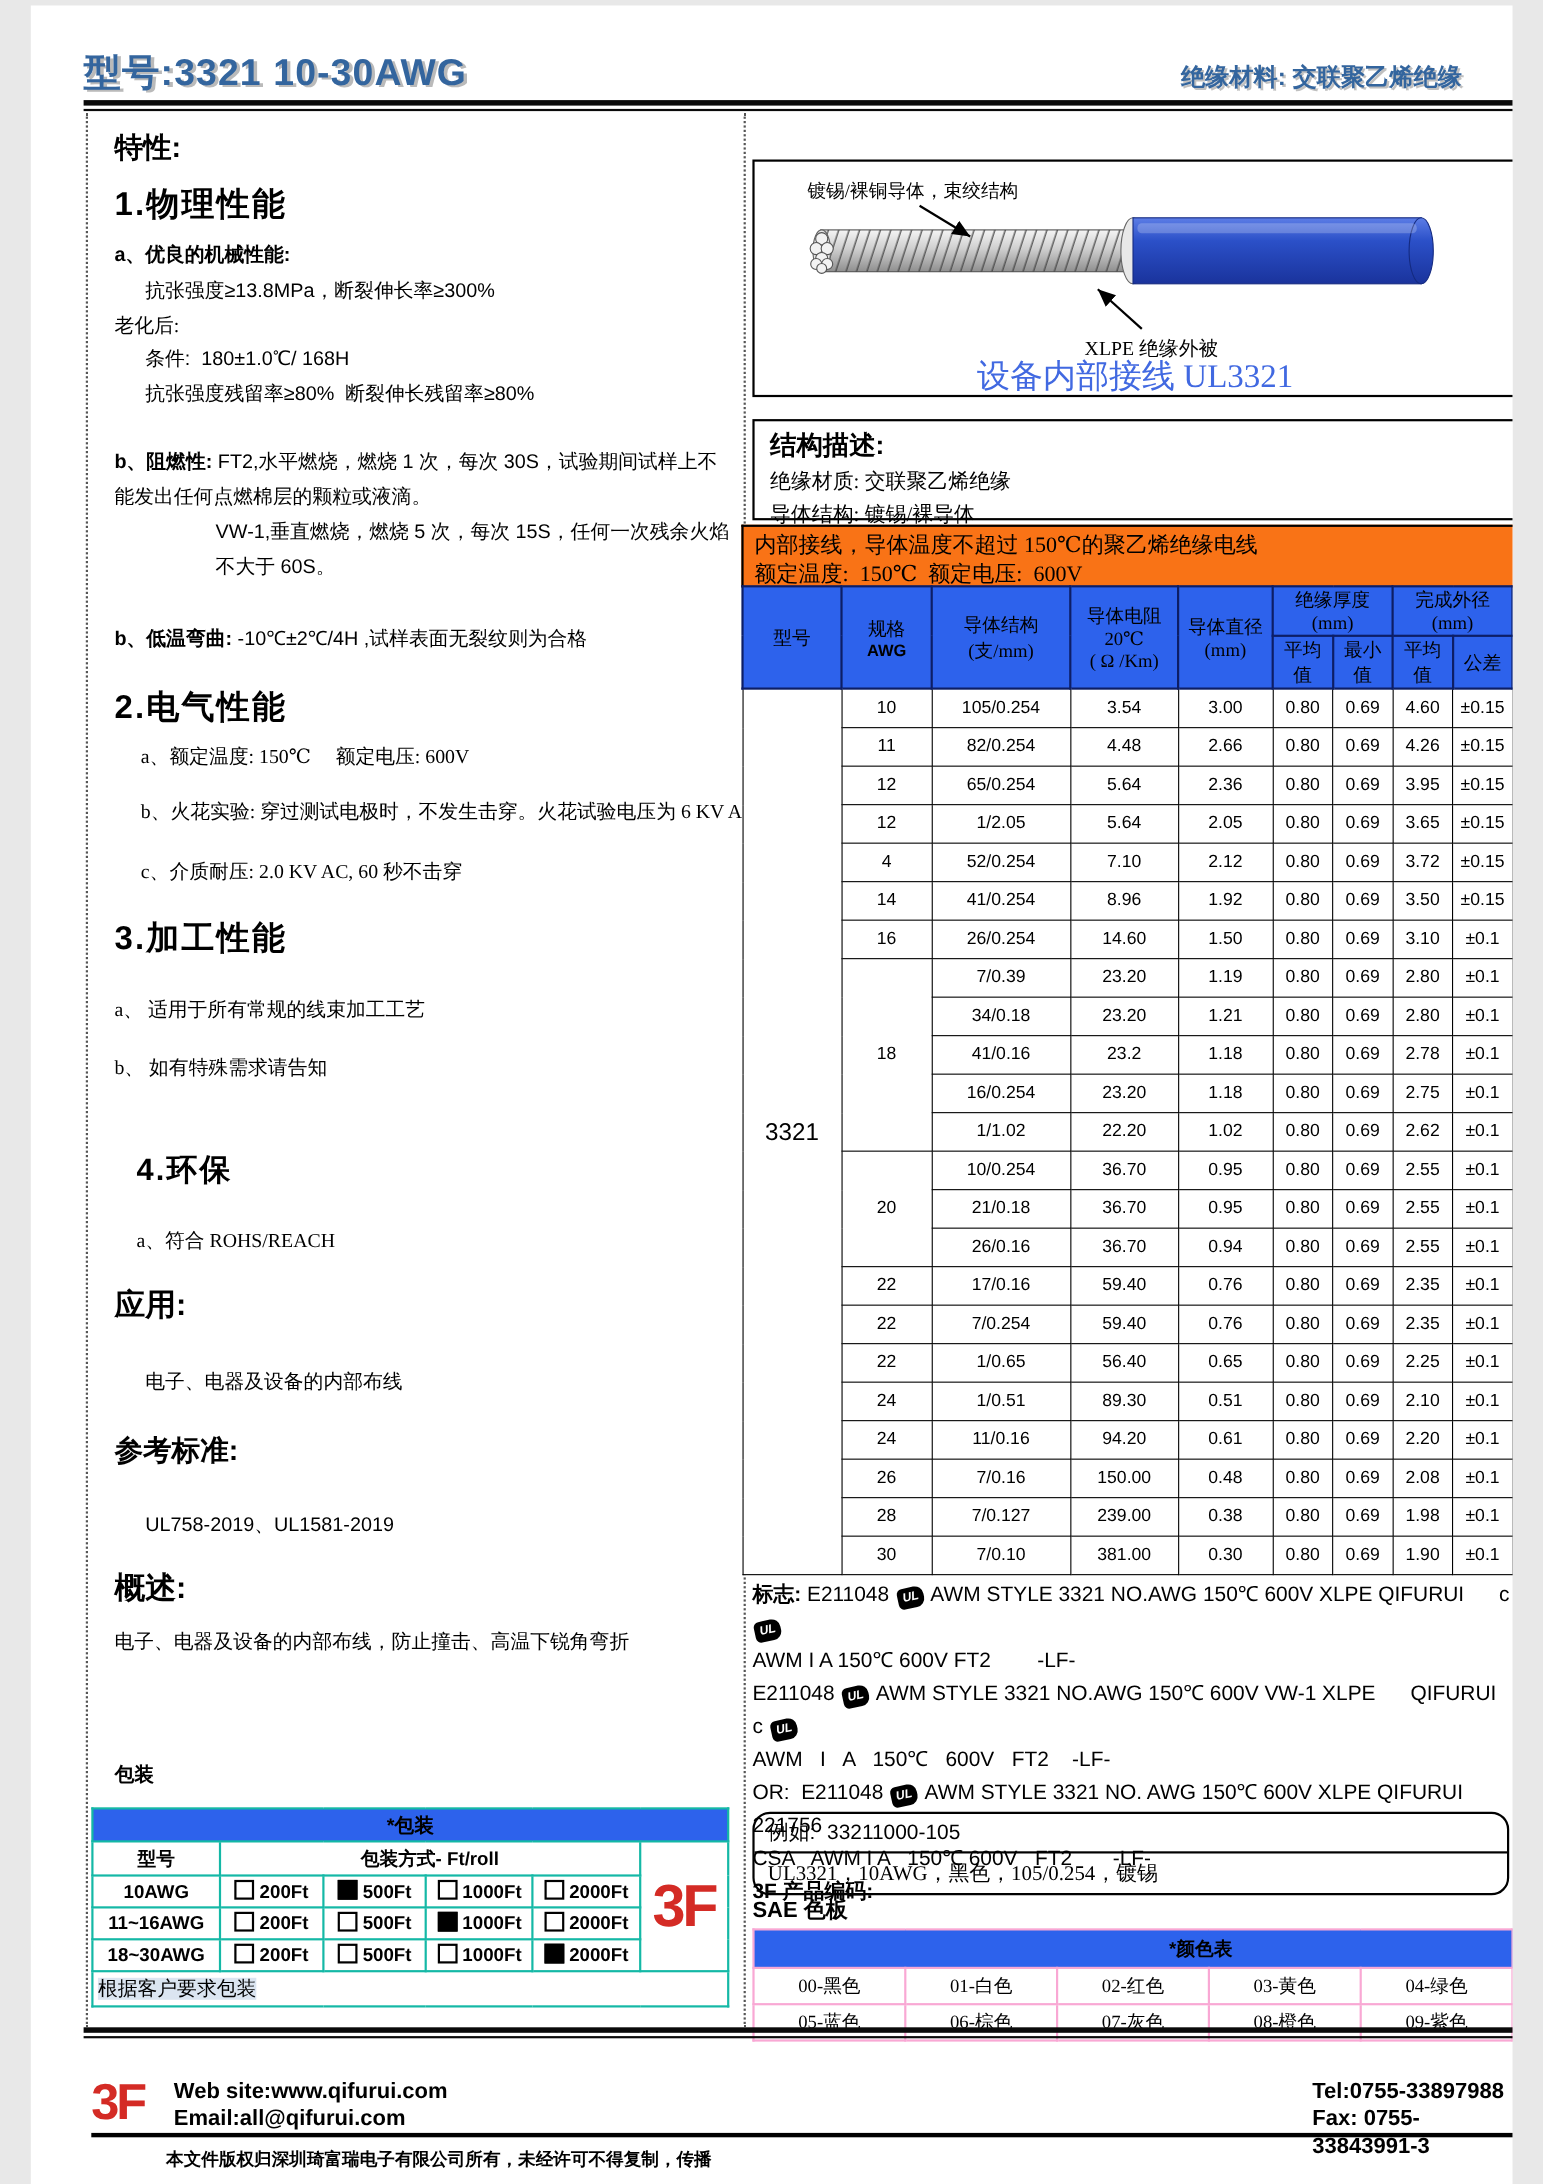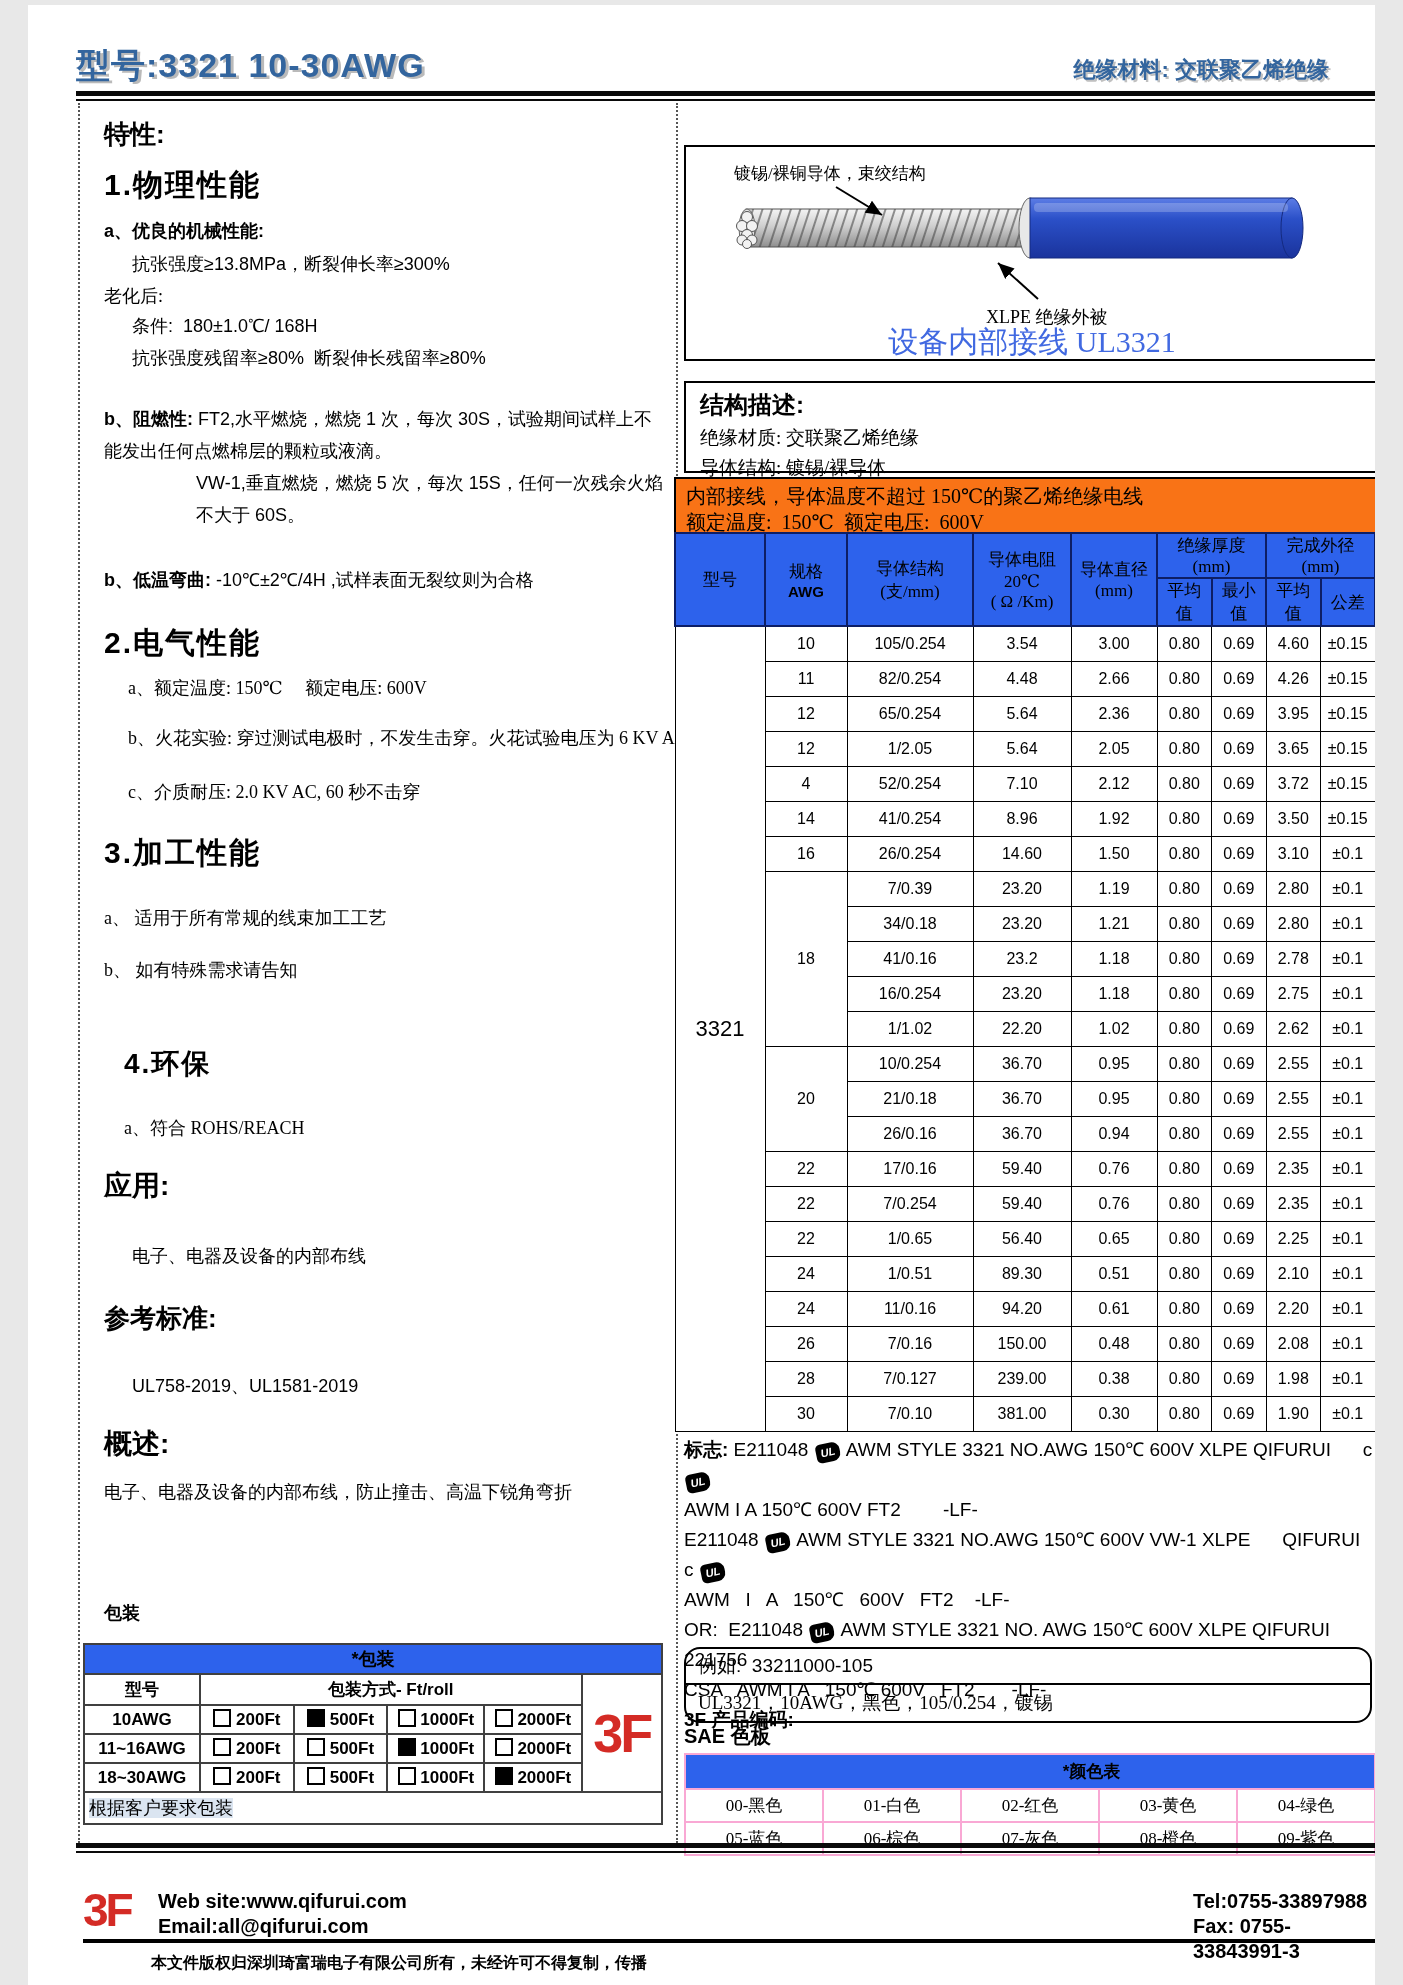--- a/index.html
+++ b/index.html
@@ -13,21 +13,21 @@
   .dline{border-top:5px solid #0a0a0a;border-bottom:2px solid #0a0a0a;height:3px;}
   .vdot{border-left:2px dotted #555;width:0;}
   
   .t-big{font-size:26px;font-weight:bold;}
   .t-sec{font-size:30px;font-weight:bold;letter-spacing:2px;}
   .t-sub{font-size:18px;font-weight:bold;}
   .t-body{font-size:18px;line-height:30px;}
   
   table{border-collapse:collapse;}
   .pk-table{width:580px;font-size:17px;text-align:center;}
-  .pk-table td{border:2px solid #404040;padding:3px 4px;}
+  .pk-table td{border:2px solid #14b8a6;padding:3px 4px;}
   .pk-title td{background:#2d62ec;color:#000;font-weight:bold;font-size:18px;padding:2px;}
   .pk-head td{font-weight:bold;}
   .pk-model{font-weight:bold;width:116px;}
   .pk-opt{font-weight:bold;white-space:nowrap;width:93px;}
   .cb{display:inline-block;width:14px;height:14px;border:2px solid #000;vertical-align:-2px;background:#fff;}
   .cb.on{background:#000;}
   .pk-logo{color:#d42b25;font-weight:900;font-size:54px;font-family:"Liberation Sans",sans-serif;letter-spacing:-3px;width:78px;}
   .pk-note td{text-align:left;font-size:18px;}
   .hl{background:#dbe5f1;font-family:"Liberation Serif","DejaVu Serif",serif;}
   

